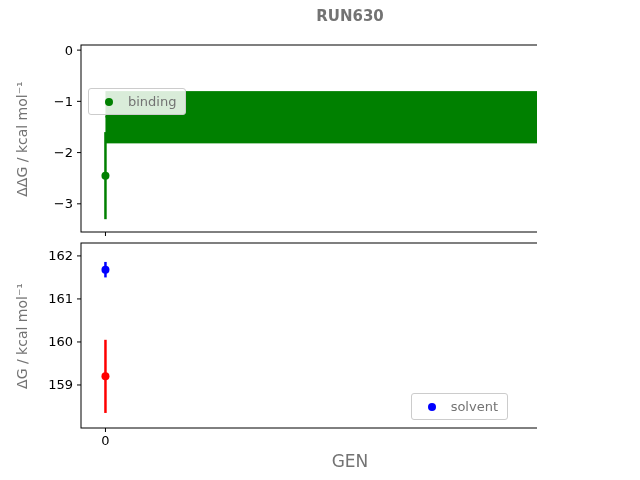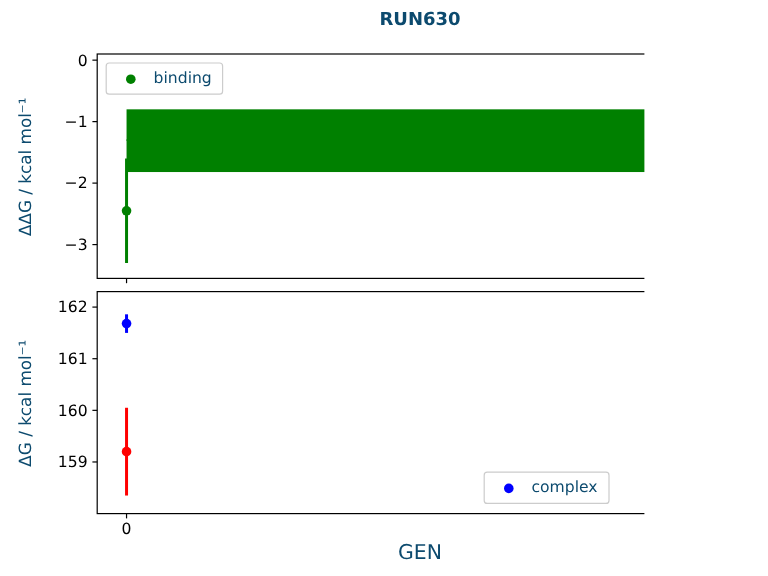--- a/index.html
+++ b/index.html
@@ -1,21 +1,21 @@
 <!DOCTYPE html>
 <html><head>
 <meta charset="utf-8">
 <style>
   html,body{margin:0;padding:0;background:#ffffff;}
   .figure{
     position:relative;
     width:537px;height:480px;
     background:#ffffff;
     font-family:"DejaVu Sans", sans-serif;
-    color:#0c4a6e;
+    color:#737373;
     overflow:hidden;
   }
   .chart-svg{position:absolute;left:0;width:640px;height:240px;}
   #chart1{top:0;}
   #chart2{top:240px;}
   .title{
     position:absolute;top:7px;left:350px;
     transform:translateX(-50%);
     font-size:15px;font-weight:bold;white-space:nowrap;
   }
@@ -32,20 +32,21 @@
     font-size:17px;white-space:nowrap;
   }
   .legend{
     position:absolute;
     background:rgba(255,255,255,0.85);
     border:1px solid #cccccc;
     border-radius:3px;
     padding:5px 9px;
     display:flex;gap:5px;
     font-size:13px;
+    margin-top:36px;
   }
   #legend1{left:88px;top:52px;}
   #legend2{right:29px;bottom:60px;}
   .legend-item{display:flex;align-items:center;gap:8px;white-space:nowrap;}
   .glyph{width:22px;height:12px;display:flex;align-items:center;justify-content:center;flex:0 0 22px;}
   .dot{width:8px;height:8px;border-radius:50%;display:inline-block;}
   .dline{width:22px;height:0;display:inline-block;}
 </style>
 </head>
 <body>
@@ -106,16 +107,16 @@
           <span class="dot" style="background: rgb(0, 128, 0);"></span>
         </span>
         <span>binding</span>
       </div>
     </div>
   <div id="legend2" class="legend">
       <div class="legend-item">
         <span class="glyph">
           <span class="dot" style="background: rgb(0, 0, 255);"></span>
         </span>
-        <span>complex</span>
+        <span>solvent</span>
       </div>
     </div>
 </div>
 
 </body></html>

